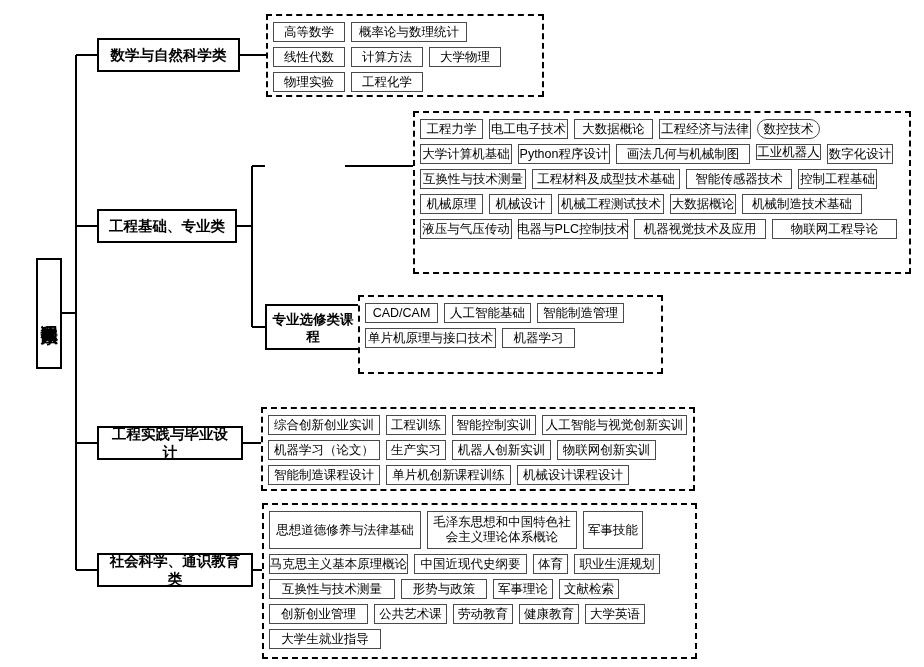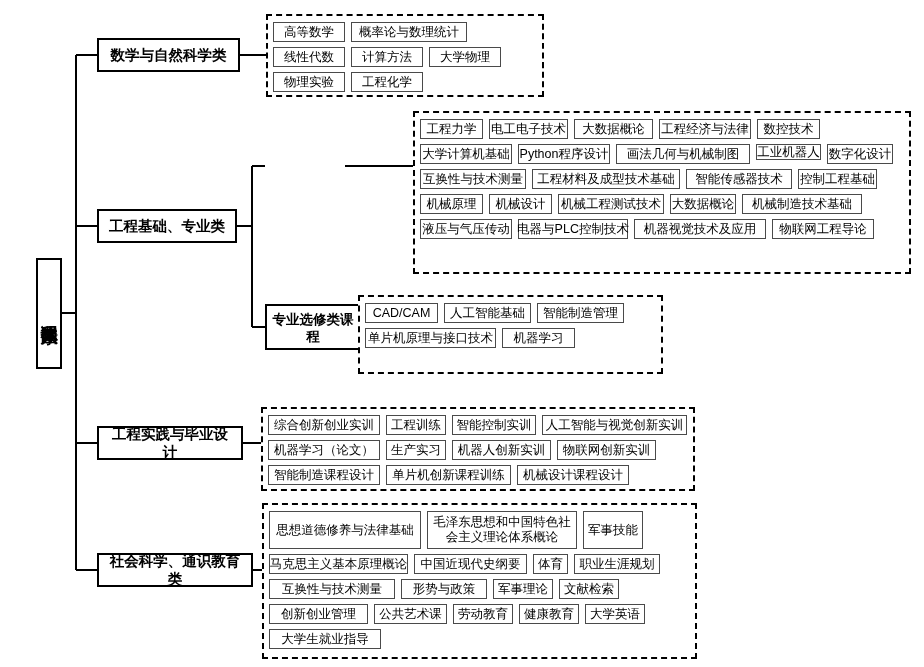--- a/index.html
+++ b/index.html
@@ -140,21 +140,21 @@
   <div class="node cat" style="left:97px; top:209px; width:140px; height:34px;">
     <span>工程基础、专业类</span>
   </div>
 
 
   <div class="group" style="left:413px; top:111px; width:498px; height:163px;">
     <span class="chip" style="width:63px;height:20px;">工程力学</span>
     <span class="chip" style="width:79px;height:20px;">电工电子技术</span>
     <span class="chip" style="width:79px;height:20px;">大数据概论</span>
     <span class="chip" style="width:92px;height:20px;">工程经济与法律</span>
-    <span class="chip" style="width:63px;height:20px;">数控技术</span>
+    <span class="chip" style="width:63px;height:20px;border-radius:10px;">数控技术</span>
 
     <span class="chip" style="width:92px;height:20px;">大学计算机基础</span>
     <span class="chip" style="width:92px;height:20px;">Python程序设计</span>
     <span class="chip" style="width:134px;height:20px;">画法几何与机械制图</span>
     <span class="chip" style="width:65px;height:16px;">工业机器人</span>
 
     <span class="chip" style="width:66px;height:20px;">数字化设计</span>
     <span class="chip" style="width:106px;height:20px;">互换性与技术测量</span>
     <span class="chip" style="width:148px;height:20px;">工程材料及成型技术基础</span>
     <span class="chip" style="width:106px;height:20px;">智能传感器技术</span>
@@ -162,21 +162,21 @@
     <span class="chip" style="width:79px;height:20px;">控制工程基础</span>
     <span class="chip" style="width:63px;height:20px;">机械原理</span>
     <span class="chip" style="width:63px;height:20px;">机械设计</span>
     <span class="chip" style="width:106px;height:20px;">机械工程测试技术</span>
     <span class="chip" style="width:66px;height:20px;">大数据概论</span>
     <span class="chip" style="width:120px;height:20px;">机械制造技术基础</span>
 
     <span class="chip" style="width:92px;height:20px;">液压与气压传动</span>
     <span class="chip" style="width:110px;height:20px;">电器与PLC控制技术</span>
     <span class="chip" style="width:132px;height:20px;">机器视觉技术及应用</span>
-    <span class="chip" style="width:102px;height:20px;">物联网工程导论</span>
+    <span class="chip" style="width:125px;height:20px;">物联网工程导论</span>
   </div>
 
   <div class="node cat" style="left:265px; top:304px; width:96px; height:46px; font-size:13.5px; padding:2px 4px;align-items:flex-end;">
     <span>专业选修类课程</span>
   </div>
 
   <div class="group" style="left:358px; top:295px; width:305px; height:79px;">
     <span class="chip" style="width:73px;height:20px;">CAD/CAM</span>
     <span class="chip" style="width:87px;height:20px;">人工智能基础</span>
     <span class="chip" style="width:87px;height:20px;">智能制造管理</span>

